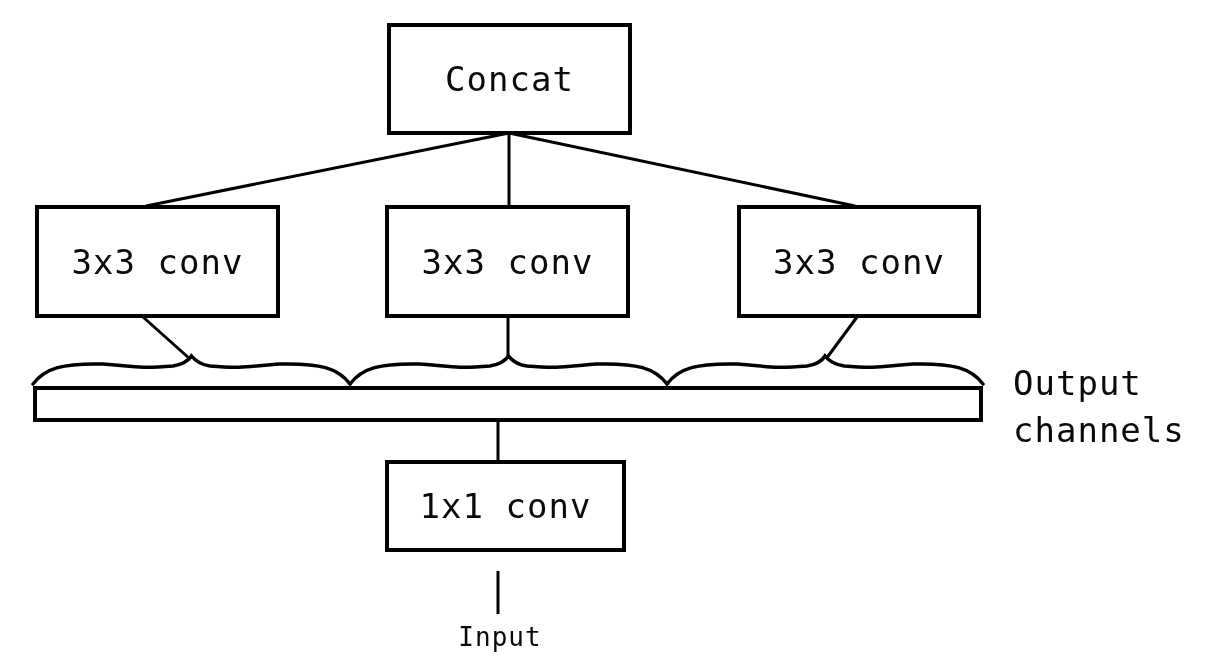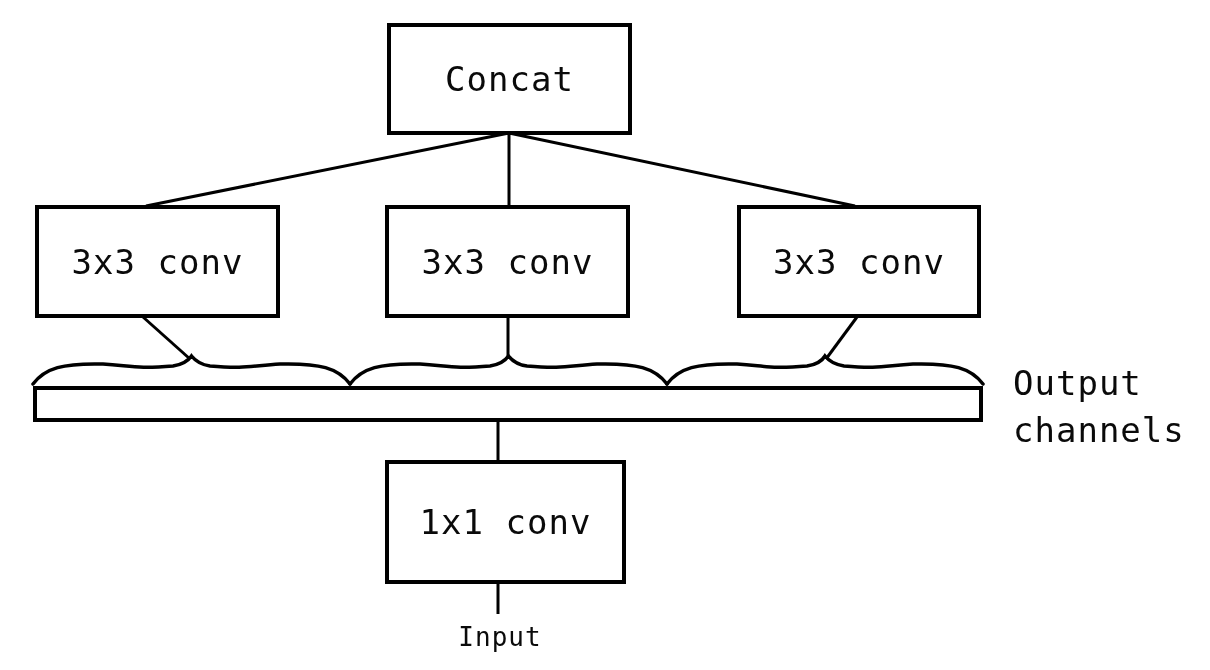--- a/index.html
+++ b/index.html
@@ -27,21 +27,21 @@
     justify-content: center;
     font-size: 34px;
     letter-spacing: 1px;
     white-space: pre;
   }
   .node-concat   { left: 387px; top: 23px;  width: 245px; height: 112px; }
   .node-conv-l   { left: 35px;  top: 205px; width: 245px; height: 113px; }
   .node-conv-m   { left: 385px; top: 205px; width: 245px; height: 113px; }
   .node-conv-r   { left: 737px; top: 205px; width: 244px; height: 113px; }
   .node-bar      { left: 33px;  top: 386px; width: 950px; height: 36px;  }
-  .node-conv1x1  { left: 385px; top: 460px; width: 241px; height: 124px; }
+  .node-conv1x1  { left: 385px; top: 460px; width: 241px; height: 92px; }
   .side-label {
     position: absolute;
     left: 1013px; top: 360px;
     width: 200px;
     font-size: 34px;
     line-height: 47px;
     letter-spacing: 1px;
     text-align: left;
   }
   .input-label {

